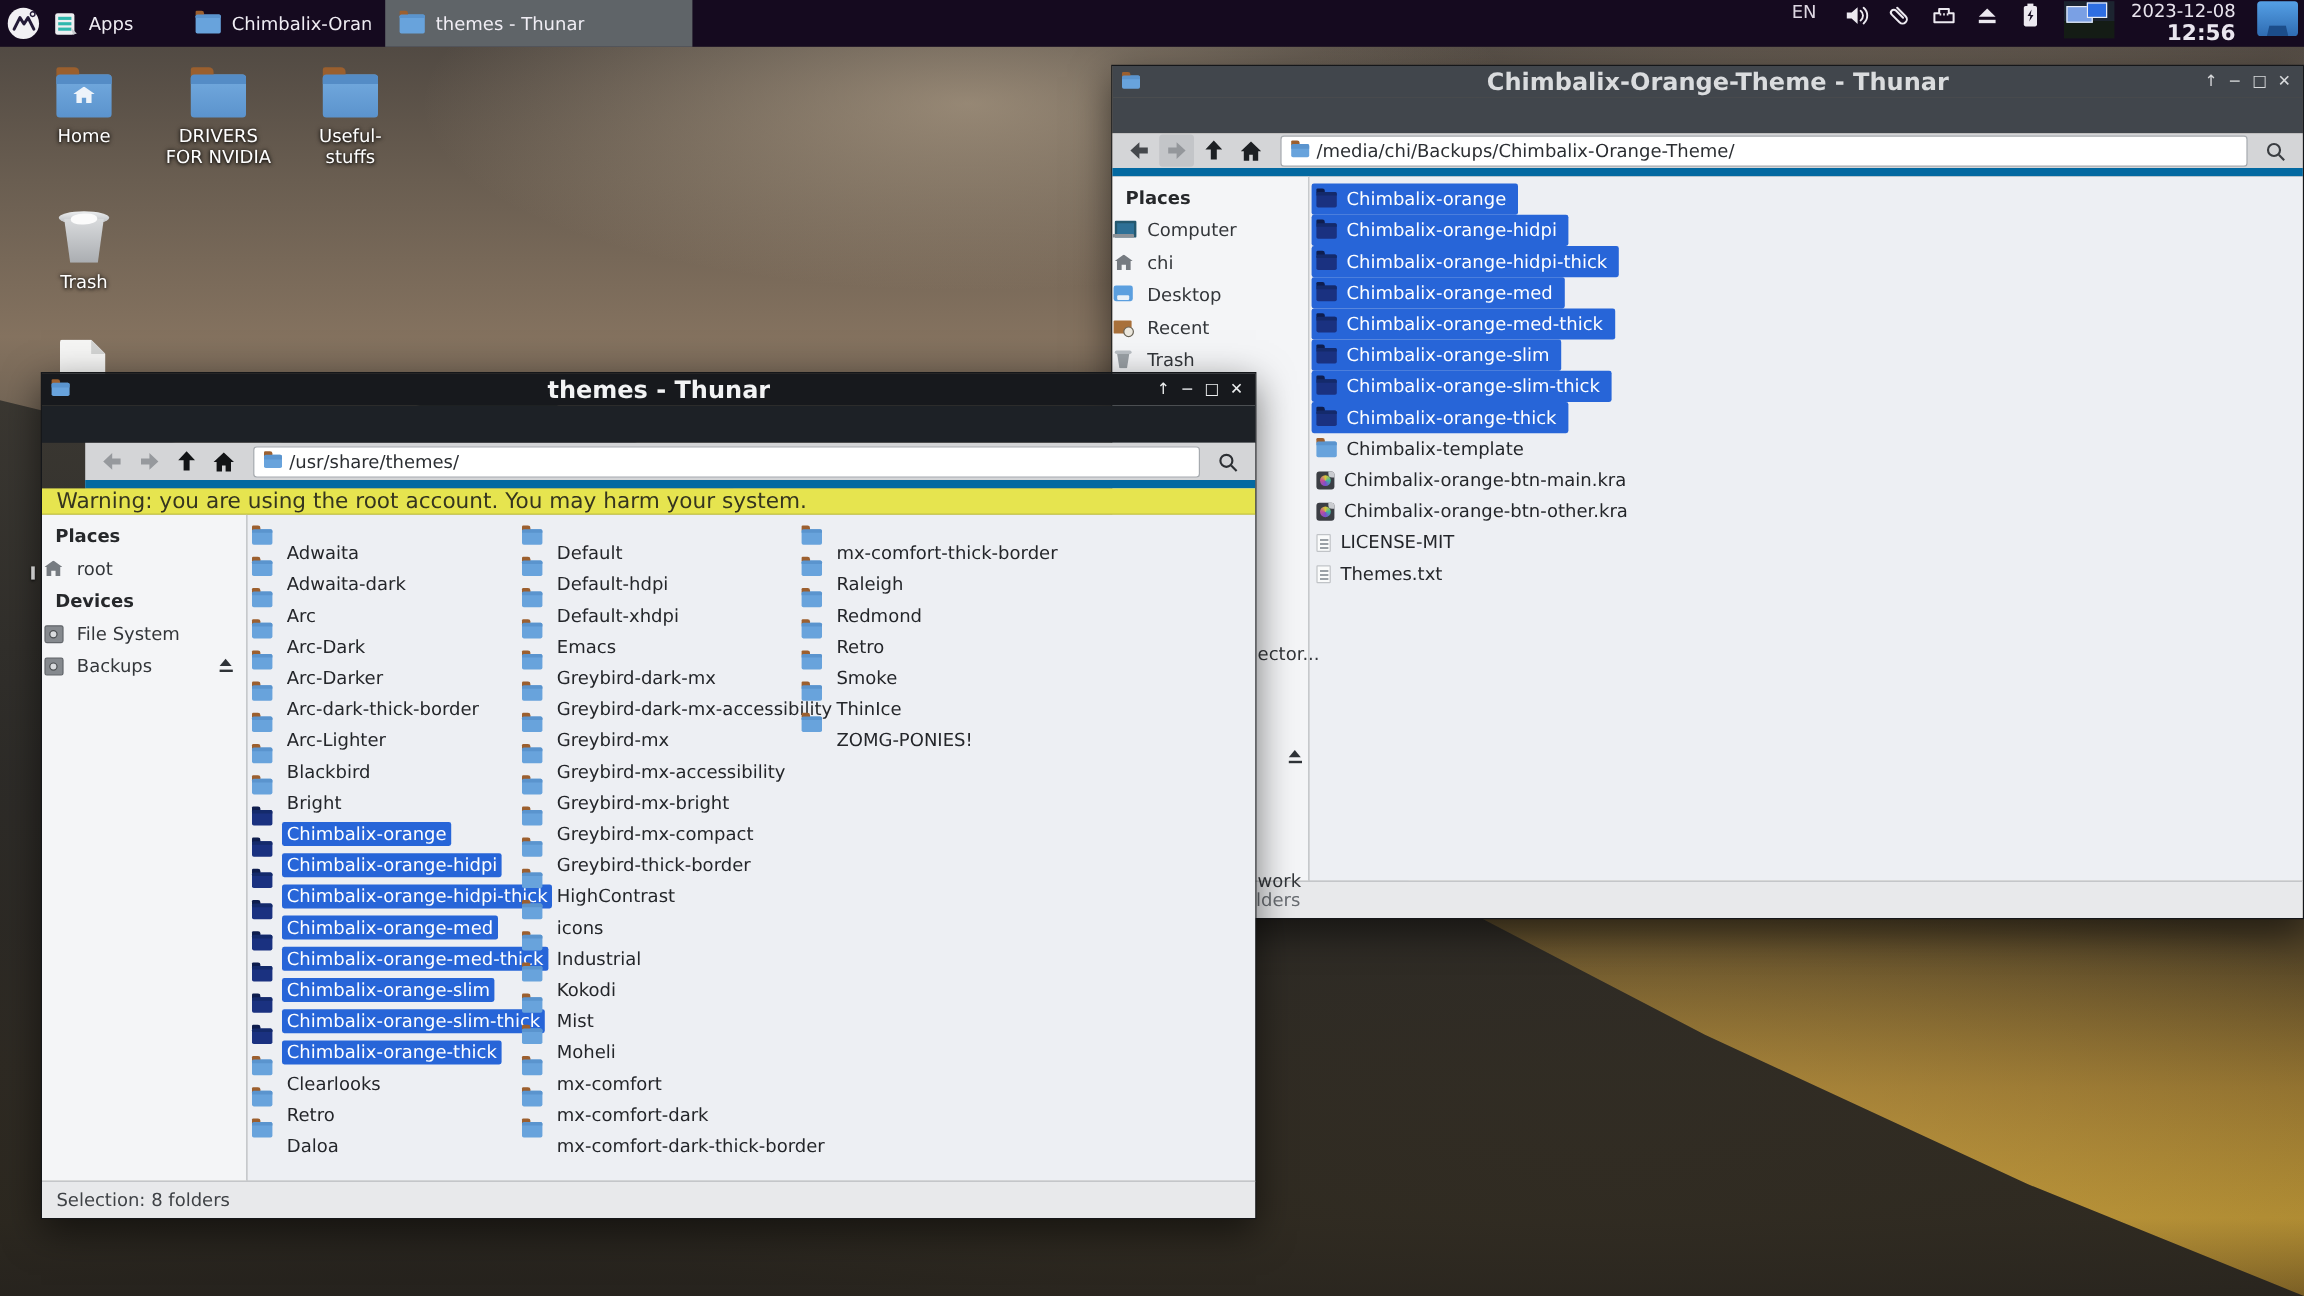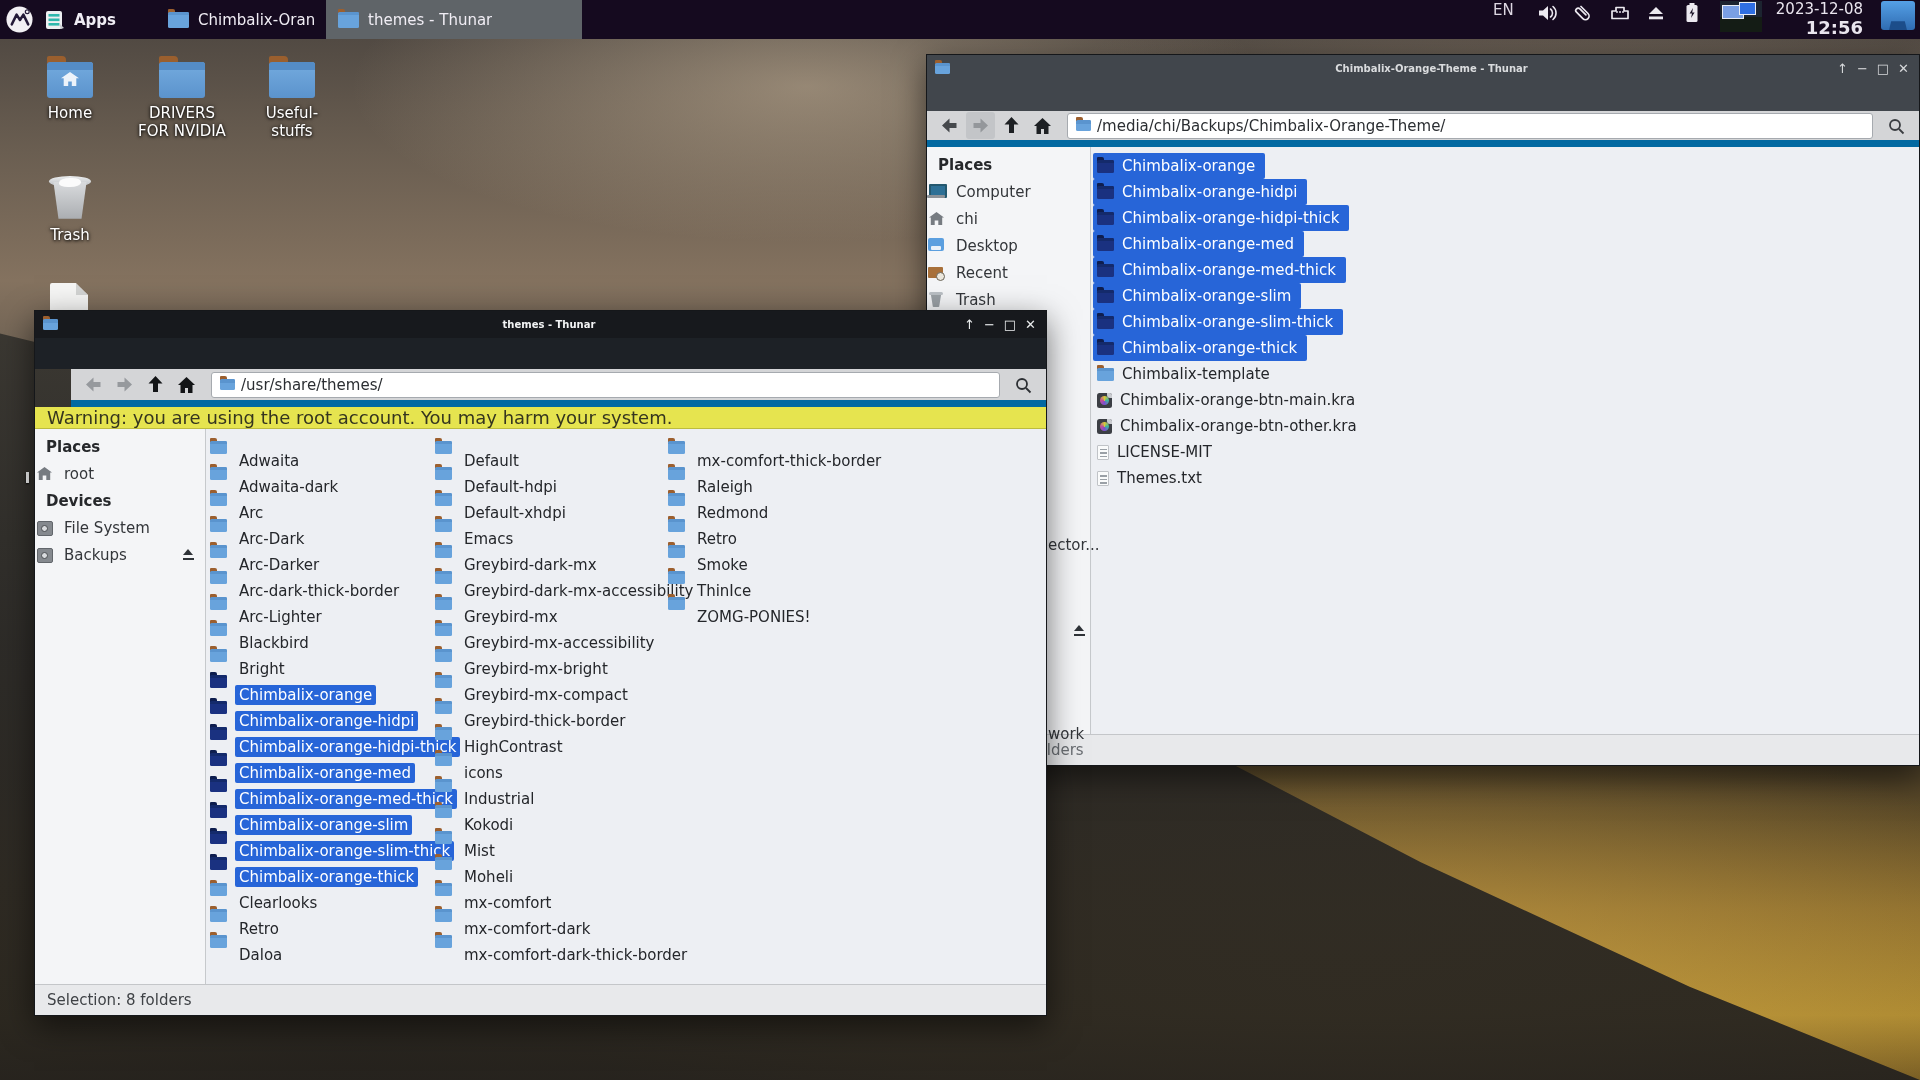--- a/index.html
+++ b/index.html
@@ -33,21 +33,21 @@
     clip-path:polygon(4% 0,96% 0,82% 97%,18% 97%); border-radius:0 0 10px 10px; }
   .trash-big .lid { position:absolute; left:0; top:0; width:42px; height:11px; background:linear-gradient(180deg,#eceeef,#b9bcc0); border-radius:50%; }
   .trash-big .paper { position:absolute; left:10px; top:2px; width:22px; height:9px; background:#fbfbfb; border-radius:50% 40% 50% 40%; }
   .page { background:#f5f5f4; border-radius:2px; clip-path:polygon(0 0,68% 0,100% 26%,100% 100%,0 100%); position:relative; }
   .page::before { content:""; position:absolute; right:0; top:0; width:32%; height:26%; background:#d2d3d2; clip-path:polygon(0 0,100% 100%,0 100%); }
   .frag-bar { position:absolute; left:26px; top:472px; width:3px; height:11px; background:#f2f2f2; z-index:1; box-shadow:0 1px 2px rgba(0,0,0,.8); }
 
   
   .panel { position:absolute; top:0; left:0; width:1920px; height:39px; background:#150a1f; z-index:50; display:flex; align-items:center; color:#e9e5ee; }
   .panel .logo { width:29px; height:29px; margin:0 6px 0 5px; }
-  .apps-btn { display:flex; align-items:center; gap:8px; height:39px; padding:0 12px 0 4px; font-size:15px; color:#f0edf4;font-weight:bold; }
+  .apps-btn { display:flex; align-items:center; gap:8px; height:39px; padding:0 12px 0 4px; font-size:15px; color:#f0edf4; }
   .task-btn { display:flex; align-items:center; gap:9px; height:39px; padding:0 12px; font-size:15px; color:#f0edf4; max-width:260px; }
   .task-btn .tlabel { white-space:nowrap; overflow:hidden; }
   .task-btn.active { background:#5f6468; }
   .task1 { width:170px; margin-left:28px; }
   .task2 { width:256px; }
   .tray { margin-left:auto; display:flex; align-items:flex-start; }
   .lang { font-size:15px; color:#ddd7e2; margin-right:16px; }
   .tray-ic { width:24px; height:24px; margin:0 6px; display:flex; align-items:center; justify-content:center; }
   .pager { position:relative; width:42px; height:31px; margin:0 8px 0 10px; background:linear-gradient(180deg,#1c2430 0 52%, #141c15 52% 100%); }
   .pager .w1 { position:absolute; left:2px; top:4px; width:22px; height:14px; background:#7aa0e4; border:1.5px solid #e8ecf4; }
@@ -88,21 +88,21 @@
   .i-recent .sicon::before { content:""; position:absolute; left:1px; top:3px; width:15px; height:11px; background:#a8703a; border-radius:1px; }
   .i-recent .sicon::after  { content:""; position:absolute; right:1px; bottom:0; width:7px; height:7px; background:#ece8de; border:1px solid #6a6458; border-radius:50%; }
   .i-trash .sicon::before { content:""; position:absolute; left:3px; top:4px; width:12px; height:12px; background:#9aa0a5; clip-path:polygon(8% 0,92% 0,76% 100%,24% 100%); border-radius:0 0 4px 4px; }
   .i-trash .sicon::after  { content:""; position:absolute; left:2px; top:1px; width:14px; height:3px; background:#babfc4; border-radius:2px; }
   .i-drive .sicon::before { content:""; position:absolute; left:2px; top:2px; width:14px; height:13px; background:#85898e; border:1px solid #62666b; border-radius:2px; }
   .i-drive .sicon::after  { content:""; position:absolute; left:6px; top:6px; width:5px; height:5px; background:#d9dbde; border:1px solid #4a4d50; border-radius:50%; }
 
   
   .window { position:absolute; display:flex; flex-direction:column; border:1px solid #15171a; box-shadow:0 10px 30px rgba(0,0,0,.55); }
   .titlebar { display:flex; align-items:center; position:relative; flex:none; }
-  .titlebar .title { position:absolute; left:17px; right:0; text-align:center; font-weight:bold; font-size:10px; pointer-events:none; }
+  .titlebar .title { position:absolute; left:17px; right:0; text-align:center; font-weight:bold; font-size:20px; pointer-events:none; }
   .win-controls { margin-left:auto; display:flex; align-items:center; gap:9px; padding-right:10px; z-index:2; }
   .win-controls span { font-size:13px; line-height:1; cursor:default; }
   .menubar { display:flex; align-items:center; gap:2px; flex:none; font-size:15px; }
   .menubar span { padding:0 9px; }
   .toolbar { display:flex; align-items:center; flex:none; background:#d4d5d7; border-bottom:7px solid #0369a1; padding:0 8px; gap:2px; }
   .tbtn { width:29px; height:27px; display:flex; align-items:center; justify-content:center; border-radius:3px; }
   .tbtn.pressed { background:#c3c5c8; }
   .pathbar { flex:1; display:flex; align-items:center; gap:6px; background:#fff; border:1px solid #a6aaaf; border-radius:3px; height:26px; margin:0 6px 0 8px; padding:0 8px; font-size:15px; color:#2b2e32; }
   .pathbar .ficon { width:15px; height:11px; }
   .searchbtn { width:30px; height:27px; display:flex; align-items:center; justify-content:center; }

